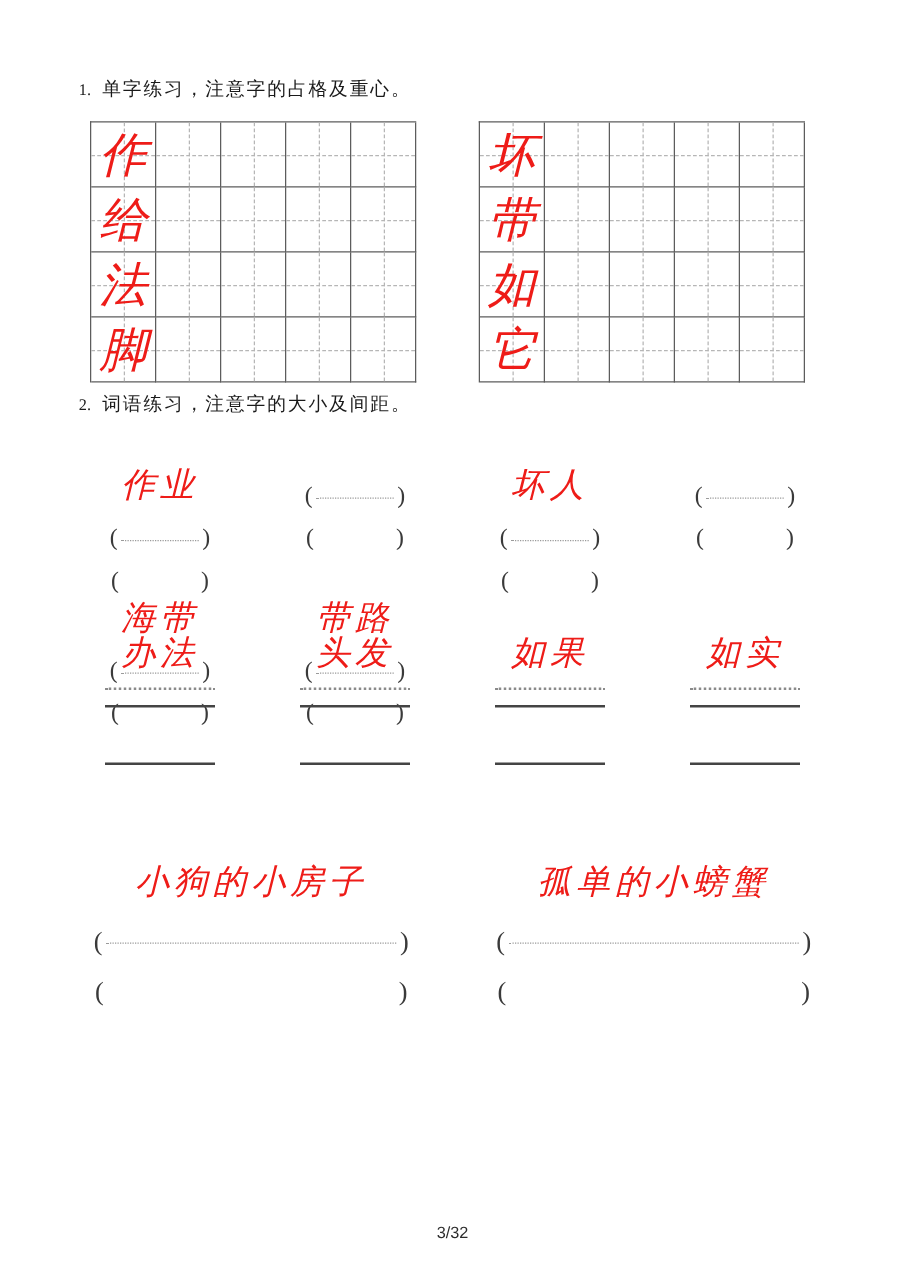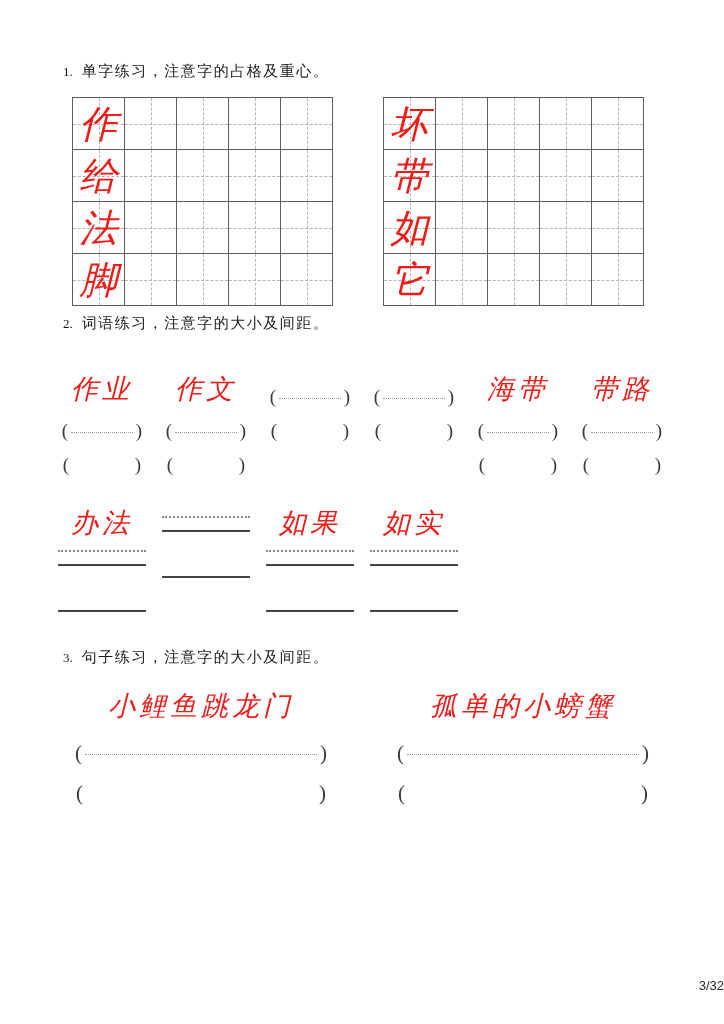--- a/index.html
+++ b/index.html
@@ -81,21 +81,21 @@
     z-index: 2;
     font-style: italic;
   }
 
   
   .word-row {
     position: absolute;
     left: 50px;
     width: 624px;
     display: grid;
-    grid-template-columns: repeat(6, 1fr);
+    grid-template-columns: repeat(4, 1fr);
   }
   .word-col {
     position: relative;
     text-align: center;
   }
   .word-text {
     color: #ee1c18;
     font-family: "DejaVu Sans", sans-serif;
     font-size: 27px;
     line-height: 34px;
@@ -191,21 +191,21 @@
     margin: 0 auto;
     border-top: 2.4px solid #444;
   }
 
   
   .page-number {
     position: absolute;
     left: 0;
     right: 0;
     top: 978px;
-    text-align: right;
+    text-align: center;
     font-family: "Liberation Sans", sans-serif;
     font-size: 13px;
     color: #2b2b2b;
   }
 </style>
 </head>
 <body>
 
 <div class="page">
 
@@ -289,35 +289,35 @@
           <span class="p">)</span>
         </div>
         <div style="height: 8px;"></div>
         <div class="paren-line">
           <span class="p">(</span>
           <span class="gap"></span>
           <span class="p">)</span>
         </div>
       </div>
       <div class="word-col">
-        <div class="word-text">作文</div>
-        <div style="height: 12px;"></div>
-        <div class="paren-line">
-          <span class="p">(</span>
-          <span class="dots"></span>
-          <span class="p">)</span>
-        </div>
-        <div style="height: 8px;"></div>
-        <div class="paren-line">
-          <span class="p">(</span>
-          <span class="gap"></span>
-          <span class="p">)</span>
-        </div>
-      </div>
-      <div class="word-col">
+        <div style="height: 12px;"></div>
+        <div class="paren-line">
+          <span class="p">(</span>
+          <span class="dots"></span>
+          <span class="p">)</span>
+        </div>
+        <div style="height: 8px;"></div>
+        <div class="paren-line">
+          <span class="p">(</span>
+          <span class="gap"></span>
+          <span class="p">)</span>
+        </div>
+      </div>
+      <div class="word-col">
+        <div class="word-text">坏人</div>
         <div style="height: 12px;"></div>
         <div class="paren-line">
           <span class="p">(</span>
           <span class="dots"></span>
           <span class="p">)</span>
         </div>
         <div style="height: 8px;"></div>
         <div class="paren-line">
           <span class="p">(</span>
           <span class="gap"></span>
@@ -374,20 +374,21 @@
       <div class="word-col">
         <div class="word-text">办法</div>
         <div style="height: 10px;"></div>
         <div class="dotline"></div>
         <div style="height: 12px;"></div>
         <div class="solidline"></div>
         <div style="height: 44px;"></div>
         <div class="solidline"></div>
       </div>
       <div class="word-col">
+        <div class="word-text">头发</div>
         <div style="height: 10px;"></div>
         <div class="dotline"></div>
         <div style="height: 12px;"></div>
         <div class="solidline"></div>
         <div style="height: 44px;"></div>
         <div class="solidline"></div>
       </div>
       <div class="word-col">
         <div class="word-text">如果</div>
         <div style="height: 10px;"></div>
@@ -401,27 +402,24 @@
         <div class="word-text">如实</div>
         <div style="height: 10px;"></div>
         <div class="dotline"></div>
         <div style="height: 12px;"></div>
         <div class="solidline"></div>
         <div style="height: 44px;"></div>
         <div class="solidline"></div>
       </div>
     </div>
 
-  <div class="section-heading" style="top:648px; left:63px;">
-    <span class="num">3.</span><span>句子练习，注意字的大小及间距。</span>
-  </div>
 
   <div class="sent-row" id="sent-row-1" style="top:688px;">
       <div class="sent-col">
-        <div class="sent-text">小鲤鱼跳龙门</div>
+        <div class="sent-text">小狗的小房子</div>
         <div style="height: 14px;"></div>
         <div class="sent-paren">
           <span class="p">(</span>
           <span class="dots"></span>
           <span class="p">)</span>
         </div>
         <div style="height: 10px;"></div>
         <div class="sent-paren">
           <span class="p">(</span>
           <span class="gap"></span>

